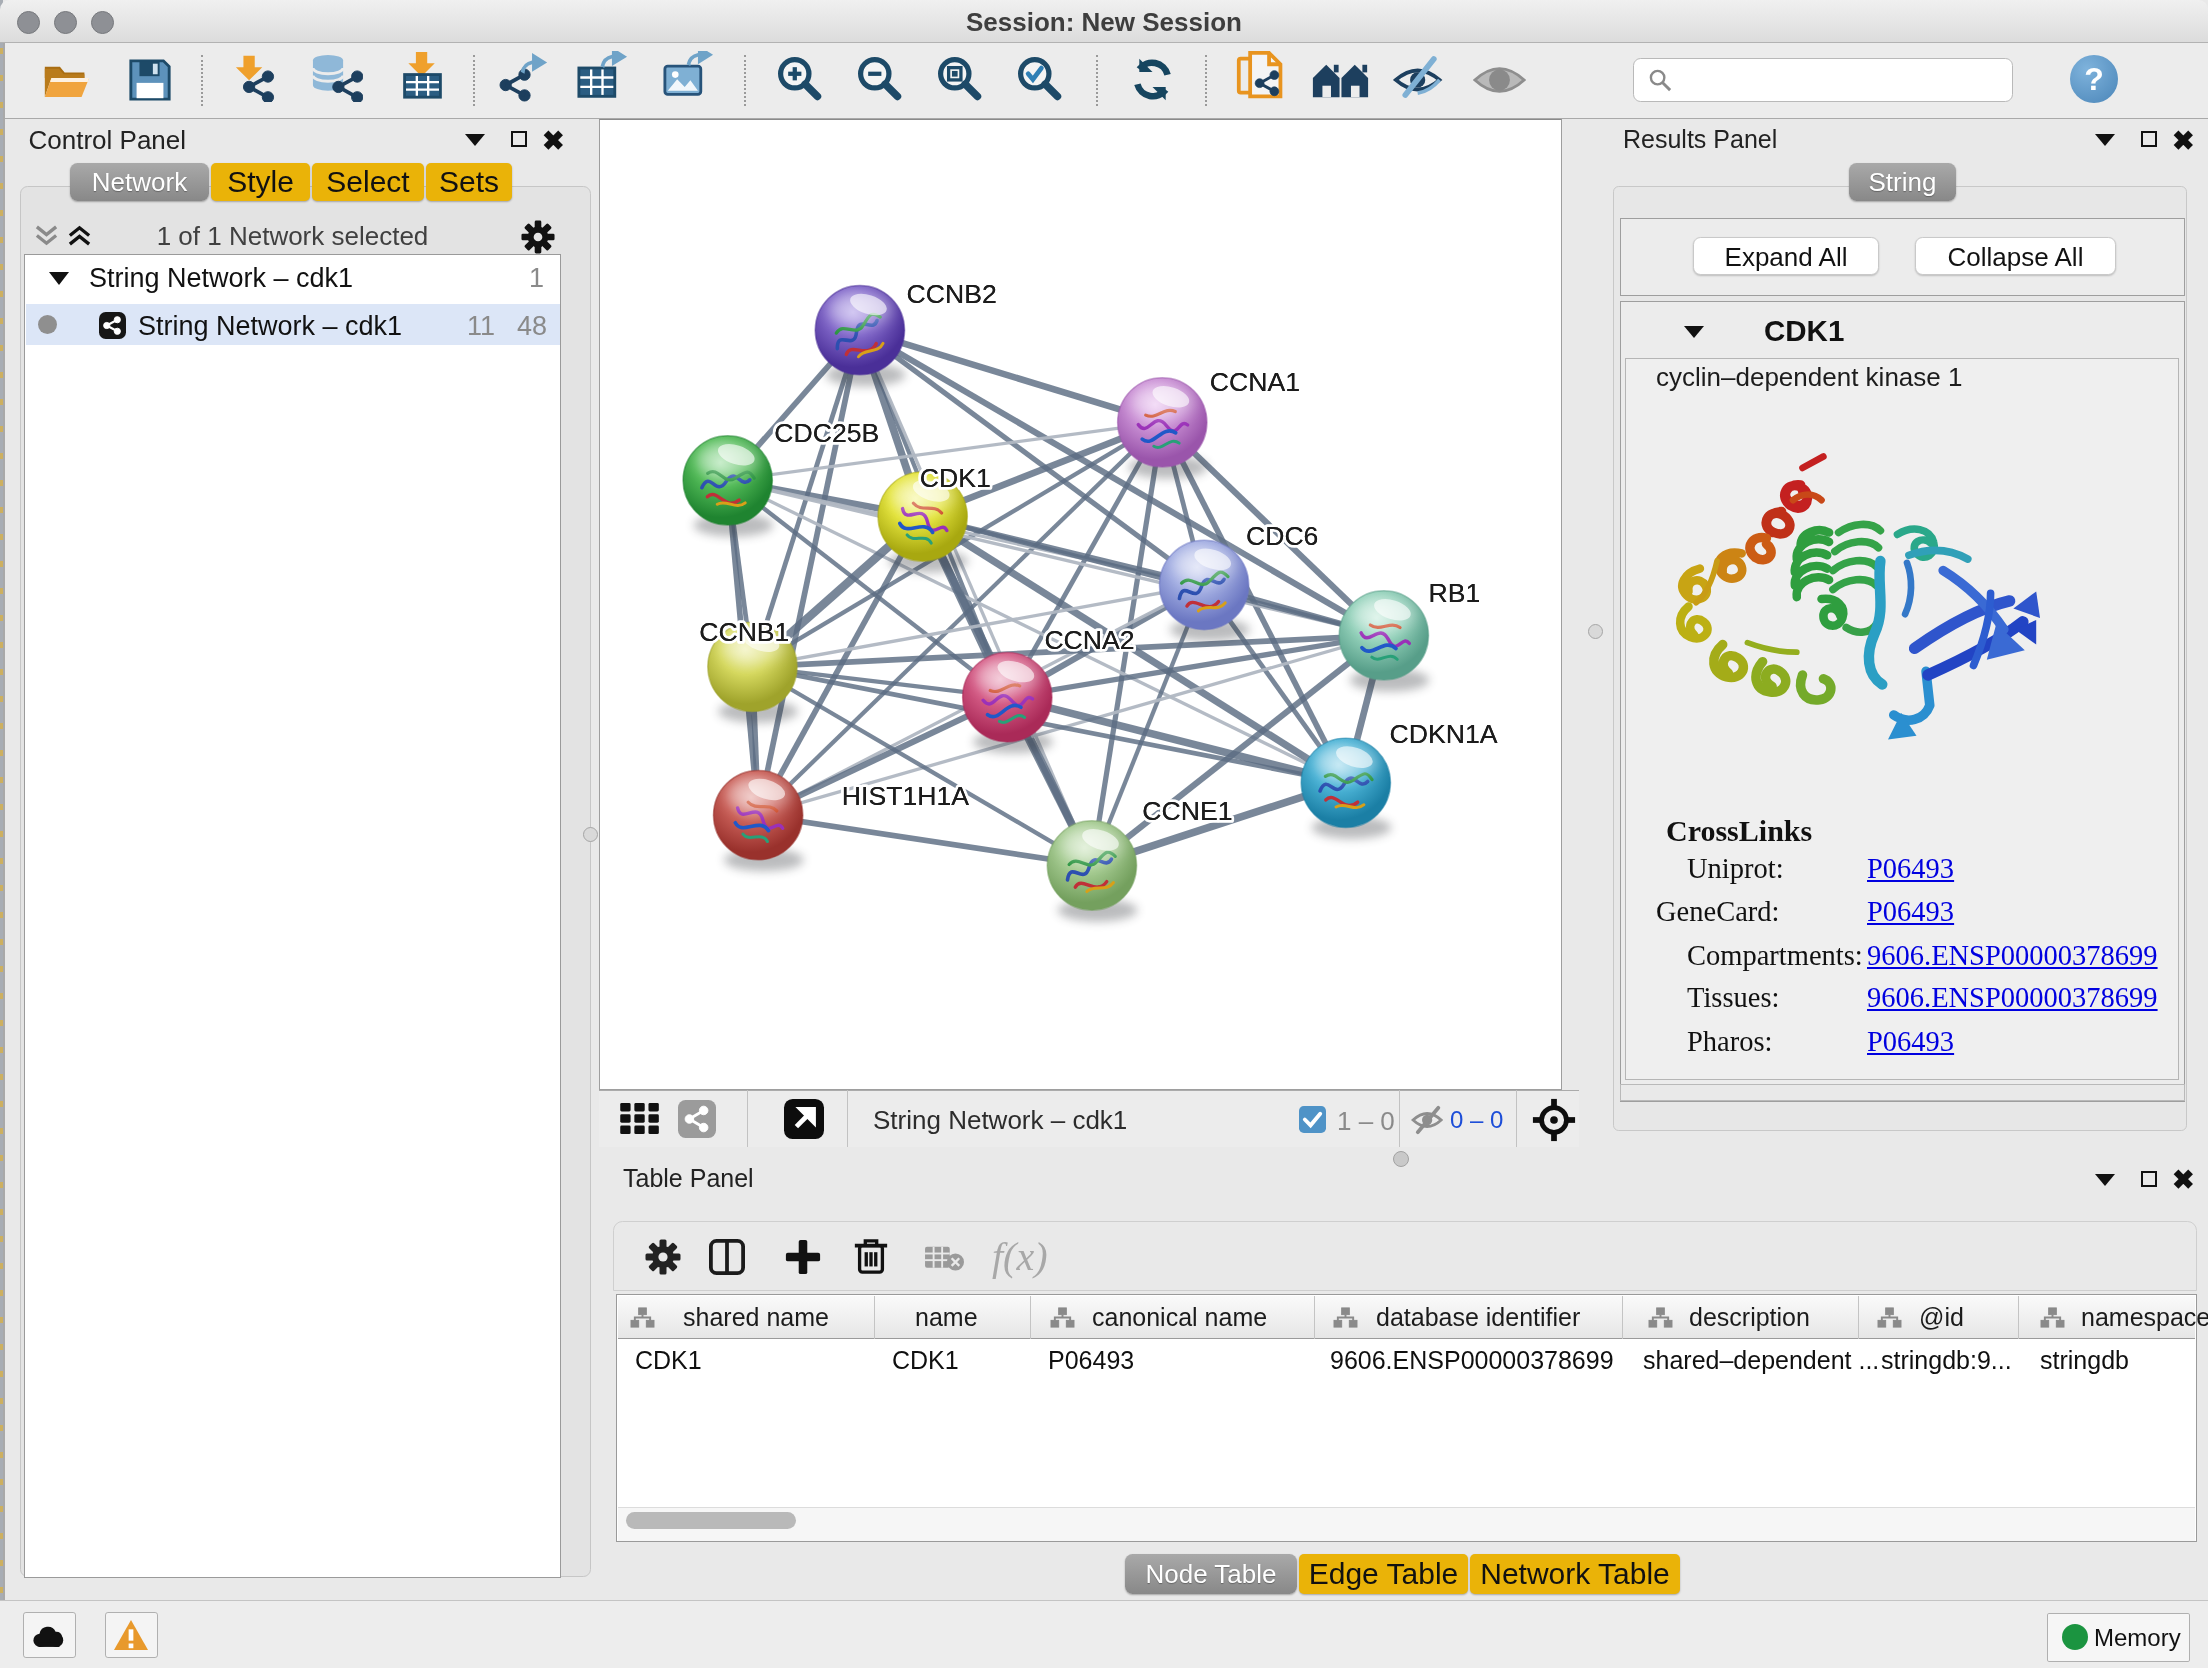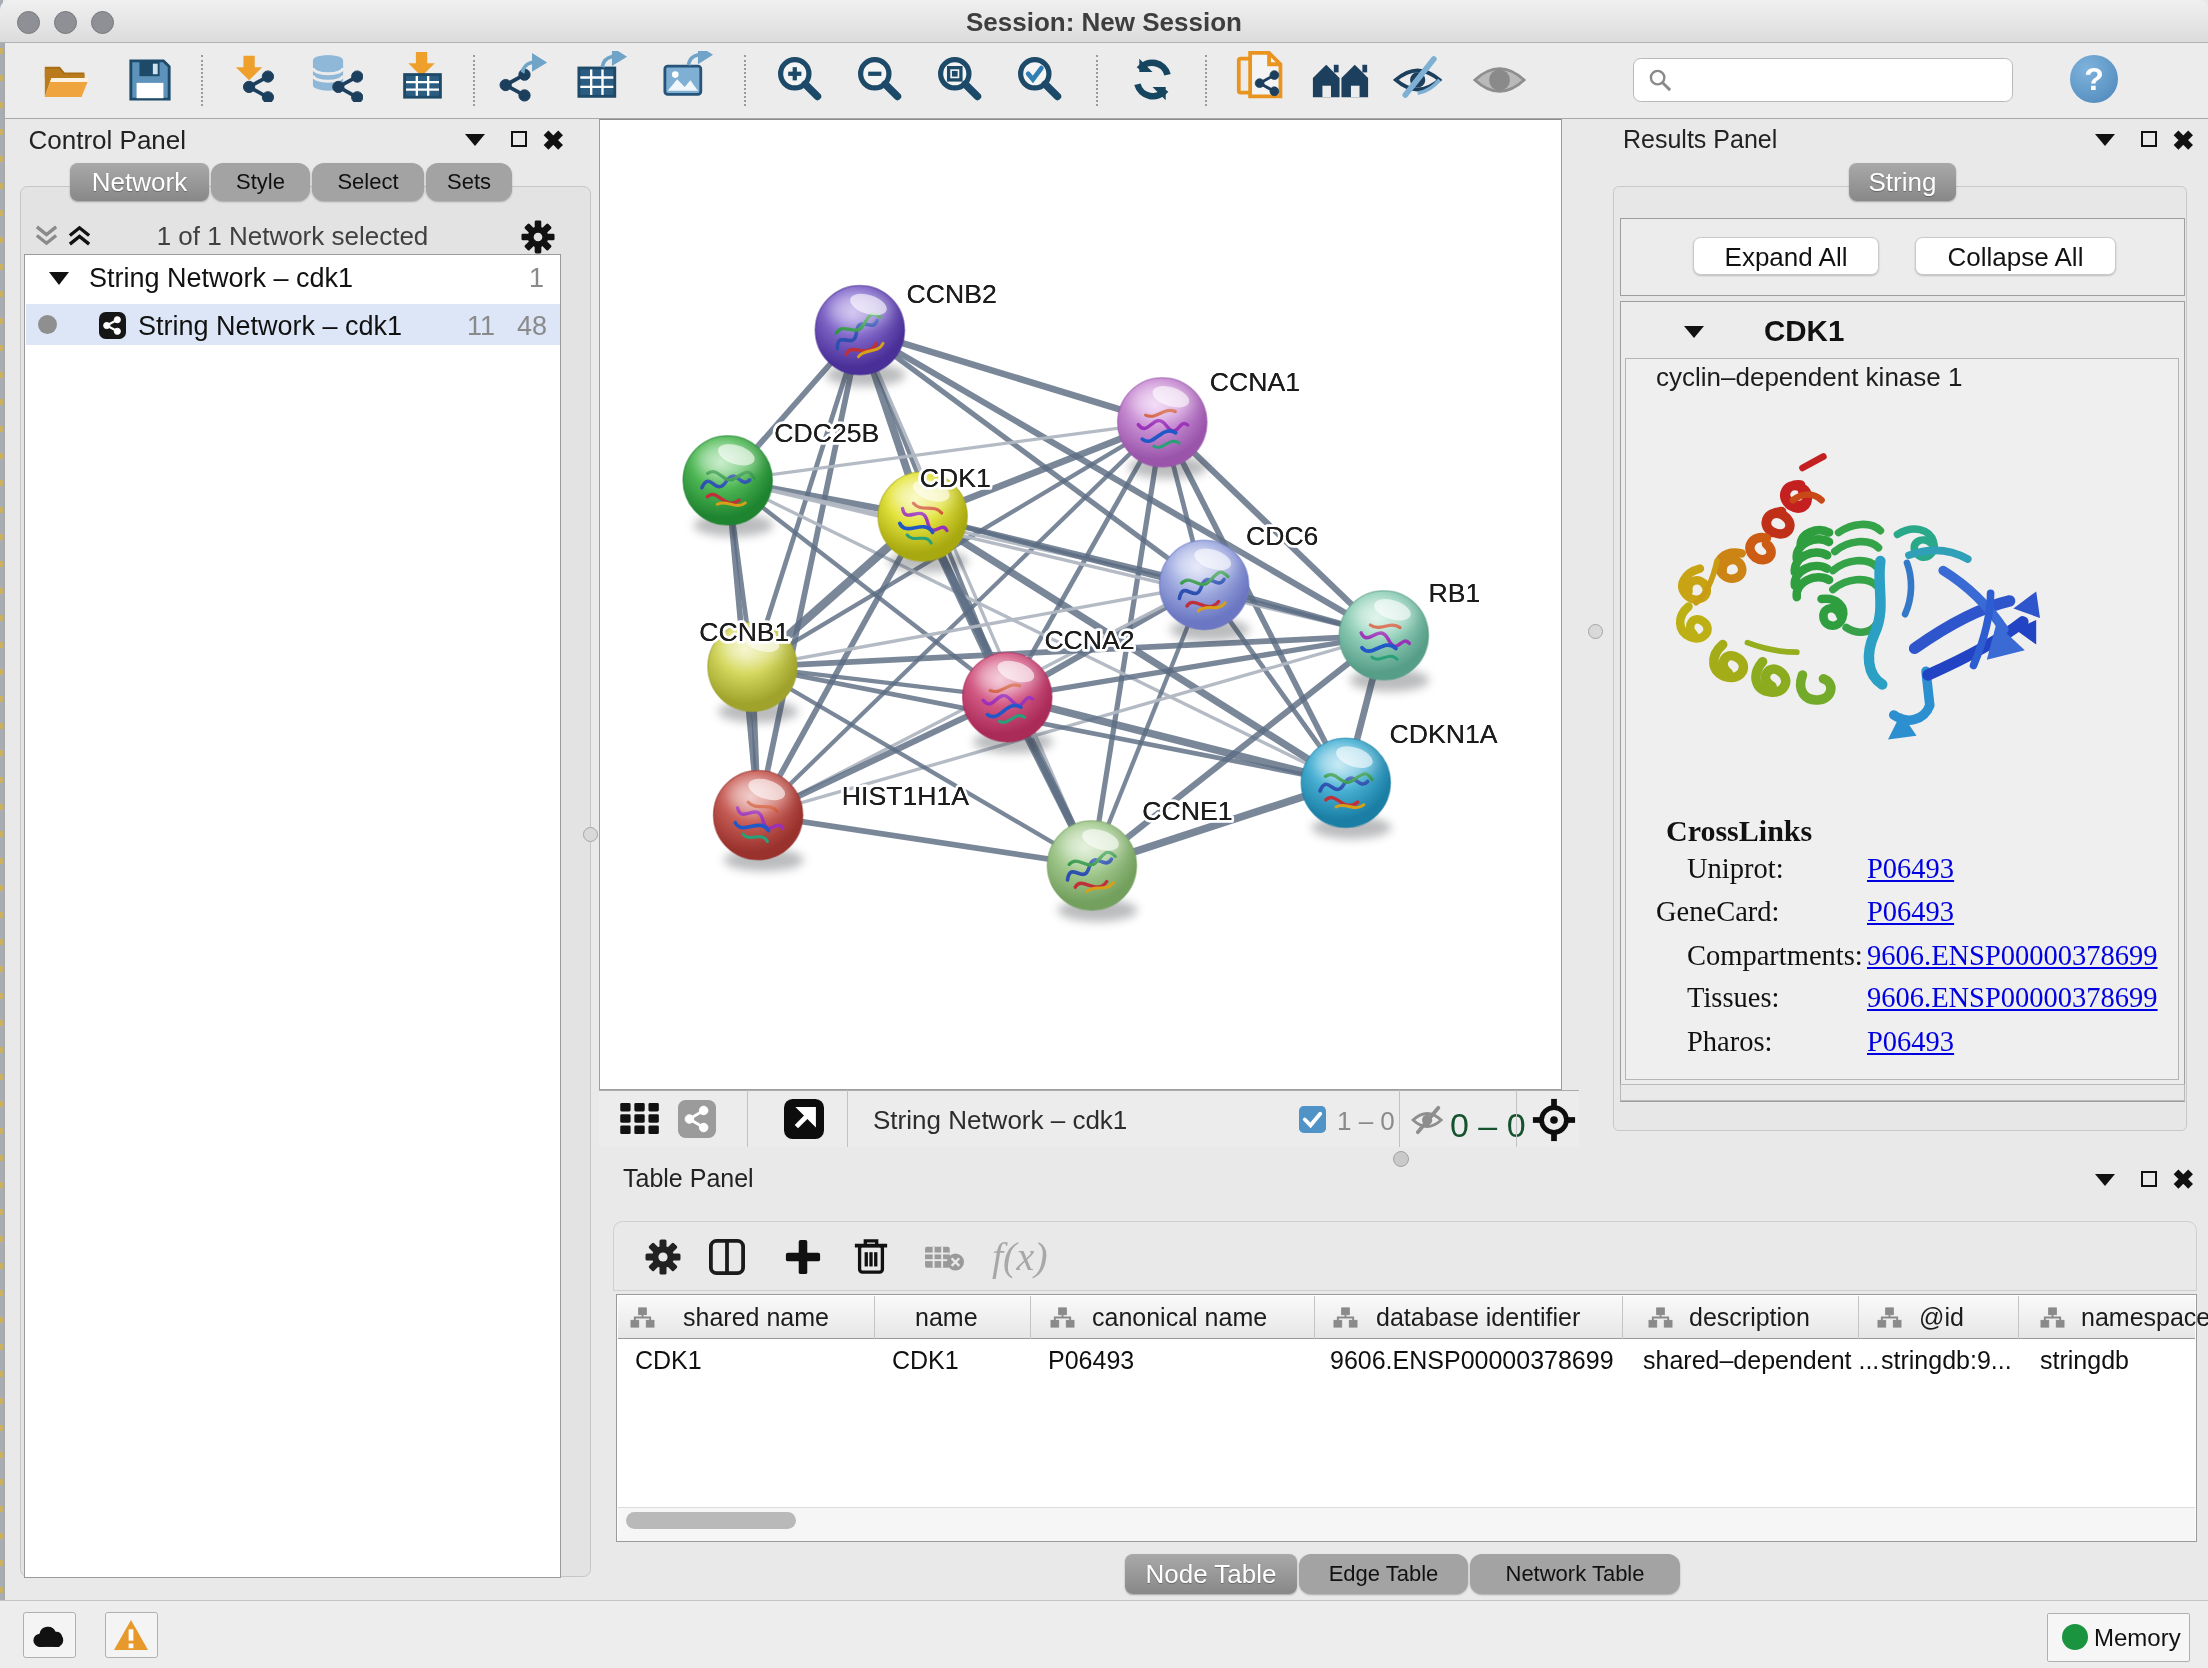--- a/index.html
+++ b/index.html
@@ -1,21 +1,21 @@
 <!DOCTYPE html>
 <html style="font-size:15px"><head><meta charset="utf-8">
 <style>
 html,body{margin:0;padding:0;width:2208px;height:1668px;background:#e9e9e9;overflow:hidden}
 *{box-sizing:border-box}
 body{font-family:"Liberation Sans",sans-serif;color:#1b1b1b}
 .a{position:absolute}
 .t{position:absolute;white-space:nowrap}
 svg{display:block}
-.tabw{position:absolute;height:38px;background:#a3a3a3;border-radius:12px;color:#111;
- box-shadow:0 1px 1.9px rgba(0,0,0,.28);text-align:center;font-size:22px;line-height:38px}
+.tabw{position:absolute;height:38px;background:#eab308;border-radius:5px;color:#111;
+ box-shadow:0 1px 1.9px rgba(0,0,0,.28);text-align:center;font-size:30px;line-height:38px}
 .tabg{position:absolute;height:38px;background:linear-gradient(#a9a9a9,#888);border-radius:7.6px;color:#fff;
  box-shadow:0 1px 1.9px rgba(0,0,0,.3);text-align:center;font-size:26px;line-height:38px;text-shadow:0 1px 1px rgba(0,0,0,.3)}
 .btn{position:absolute;background:#fff;border:1px solid #c9c9c9;border-radius:7.6px;
  box-shadow:0 1px 1.9px rgba(0,0,0,.2);text-align:center;font-size:26px;color:#111}
 </style></head>
 <body>
 
 <div class="a" style="left:0;top:0;width:2.9px;height:1668px;background:repeating-linear-gradient(180deg,#a8adb4 0 21px,#cdb060 21px 27px)"></div>
 <div class="a" style="left:2.9px;top:43px;width:1.9px;height:1625px;background:#a9a9a9"></div>
 
@@ -555,21 +555,21 @@
   </div>
 <div class="t" style="left:1337px;top:1106px;font-size:26px;color:#8a8a8a">1 – 0</div>
 <div class="a" style="left:1399px;top:1090px;width:0;height:57px;border-left:1.9px solid #c2c2c2"></div>
 <div class="a" style="left:1410px;top:1105px">
     <svg width="38" height="30" viewBox="0 0 40 32">
 <path d="M3 16 Q18 2 33 16 Q18 30 3 16 z" fill="none" stroke="#8e8e8e" stroke-width="3"></path>
 <circle cx="18" cy="16" r="5.5" fill="#8e8e8e"></circle>
 <line x1="30" y1="3" x2="8" y2="29" stroke="#8e8e8e" stroke-width="4" stroke-linecap="round"></line>
     </svg>
   </div>
-<div class="t" style="left:1450px;top:1106px;font-size:34px;color:#14532d">0 – 0</div>
+<div class="t" style="left:1450px;top:1106px;font-size:24px;color:#1d4ed8">0 – 0</div>
 <div class="a" style="left:1516px;top:1090px;width:0;height:57px;border-left:1.9px solid #c2c2c2"></div>
 <div class="a" style="left:1531px;top:1097px">
     <svg width="46" height="46" viewBox="0 0 48 48">
 <circle cx="24" cy="24" r="13" fill="none" stroke="#0d0d0d" stroke-width="5"></circle>
 <g stroke="#0d0d0d" stroke-width="6">
         <line x1="24" y1="2" x2="24" y2="10"></line>
         <line x1="24" y1="38" x2="24" y2="46"></line>
 <line x1="2" y1="24" x2="10" y2="24"></line>
         <line x1="38" y1="24" x2="46" y2="24"></line>
       </g>

